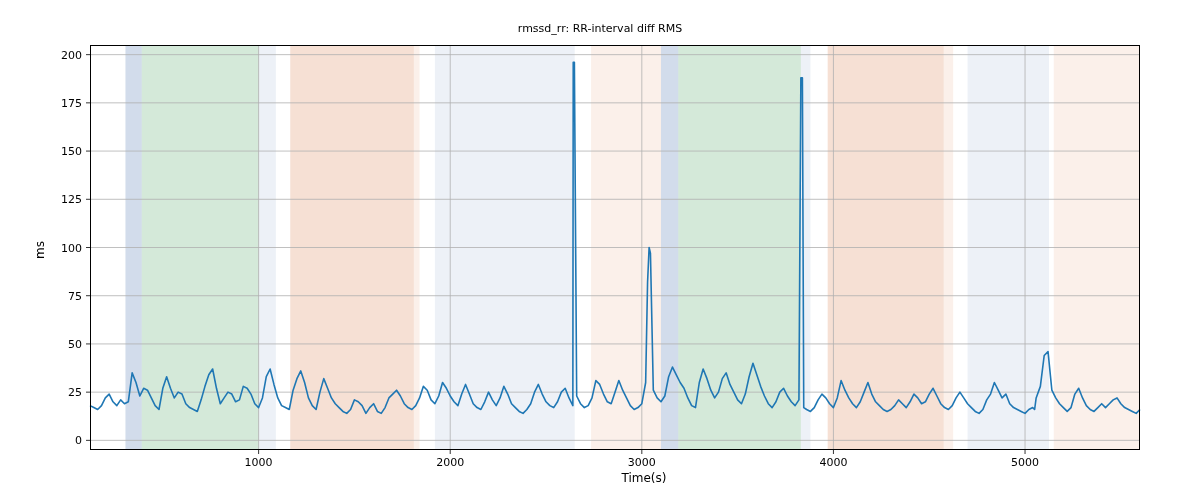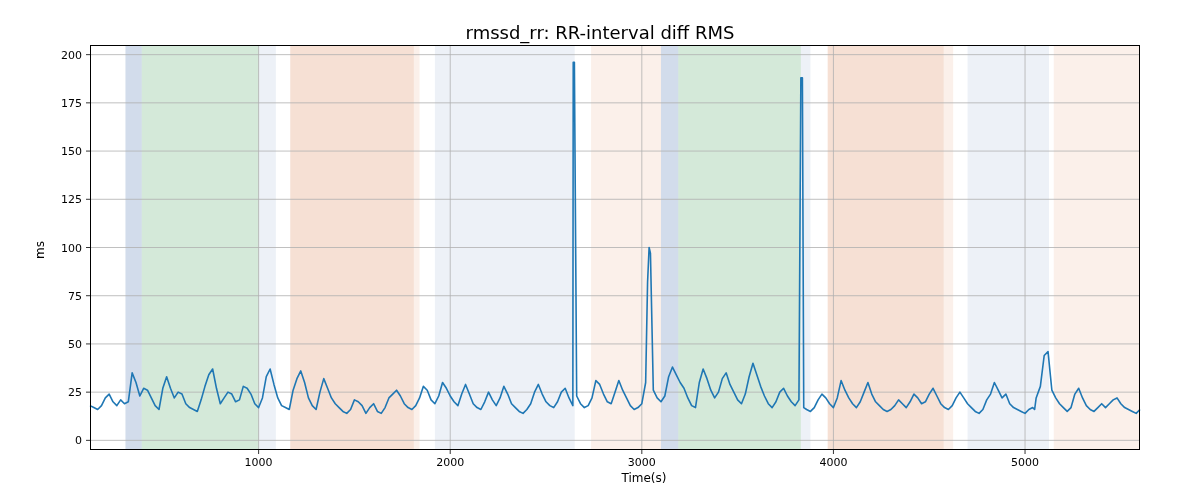--- a/index.html
+++ b/index.html
@@ -15,21 +15,21 @@
   .figure {
     position: relative;
     width: 1200px;
     height: 500px;
   }
   .title {
     position: absolute;
     width: 100%;
     text-align: center;
     top: 22px;
-    font-size: 18px;
+    font-size: 11px;
   }
   .ylabel {
     position: absolute;
     left: 40px;
     top: 50%;
     transform: translate(-50%, -50%) rotate(-90deg);
     font-size: 12px;
   }
   .xlabel {
     position: absolute;

